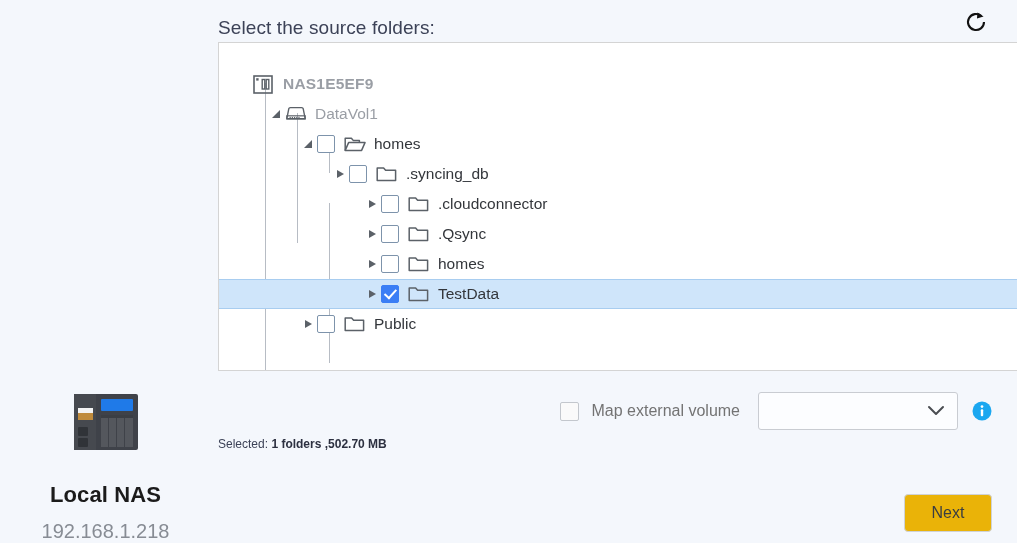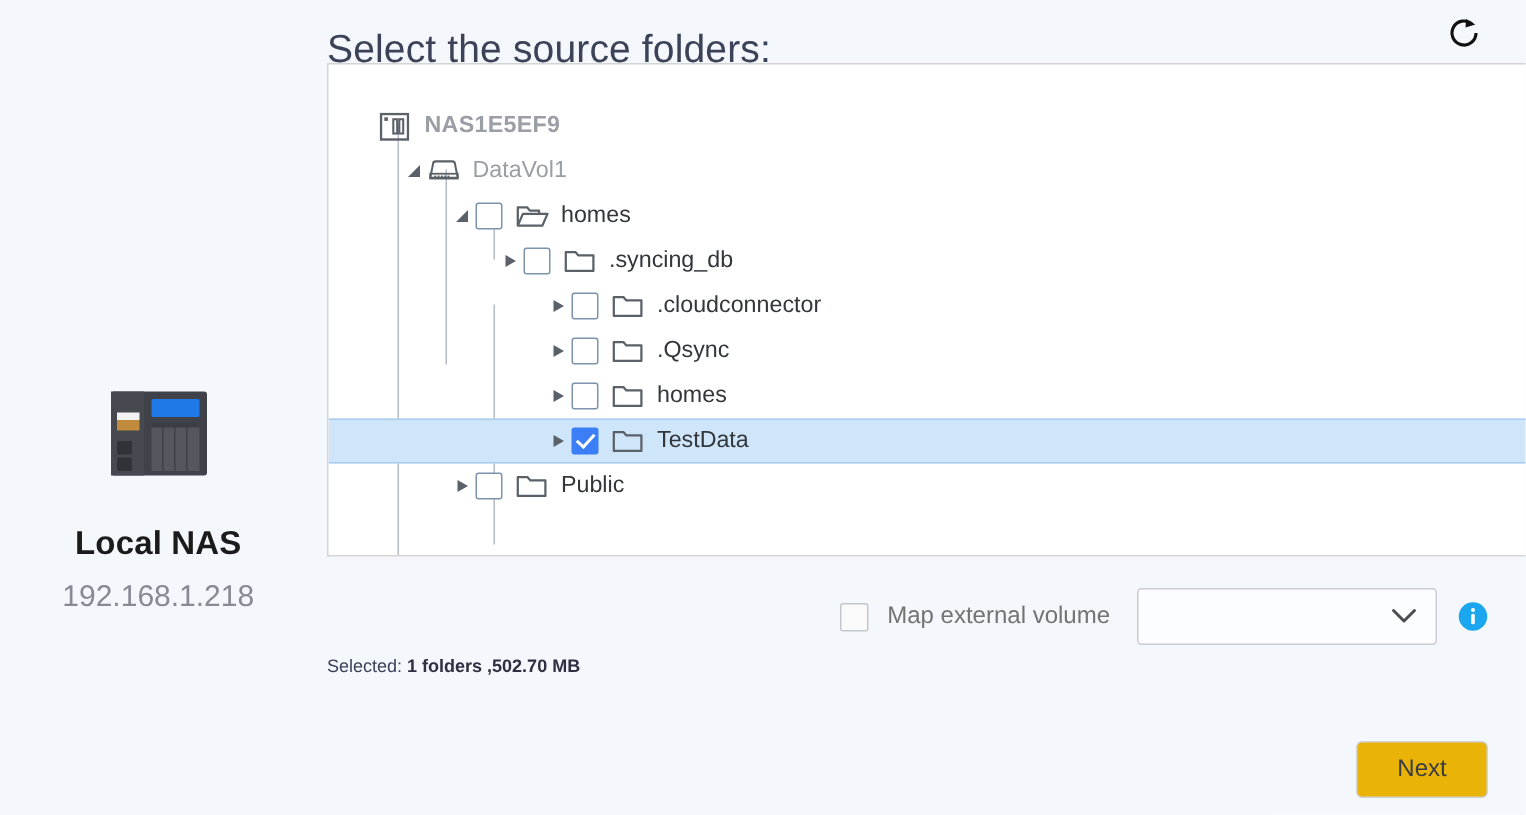--- a/index.html
+++ b/index.html
@@ -8,39 +8,39 @@
     background: #f4f7fc;
     font-family: "Liberation Sans", sans-serif;
     overflow: hidden;
   }
   .page { position: relative; width: 1017px; height: 543px; }
 
   
   .left-panel {
     position: absolute; left: 0; top: 0; width: 211px; height: 543px;
     display: flex; flex-direction: column;
-    align-items: center; justify-content: center;
+    align-items: center; justify-content: flex-end;
     padding-top: 116px;
   }
   .nas-icon-wrap { width: 80px; height: 80px; position: relative; }
   .nas-icon-wrap svg { display: block; }
   .device-name {
     margin-top: 20px; font-size: 22px; font-weight: bold;
     color: #1b1b1b; letter-spacing: .1px;
   }
   .device-ip {
     margin-top: 12px; font-size: 20px; color: #878c94; font-weight: normal;
   }
 
   
   .main { position: absolute; left: 211px; top: 0; right: 0; bottom: 0; }
 
   .title {
     position: absolute; left: 7px; top: 17px;
-    font-size: 26px; color: #3c4257; letter-spacing: .1px;
+    font-size: 19px; color: #3c4257; letter-spacing: .1px;
   }
   .refresh-btn {
     position: absolute; right: 26px; top: 7px;
     width: 30px; height: 30px; display: flex;
     align-items: center; justify-content: center; cursor: pointer;
     background: none; border: none; padding: 0;
   }
 
   
   .tree-box {

